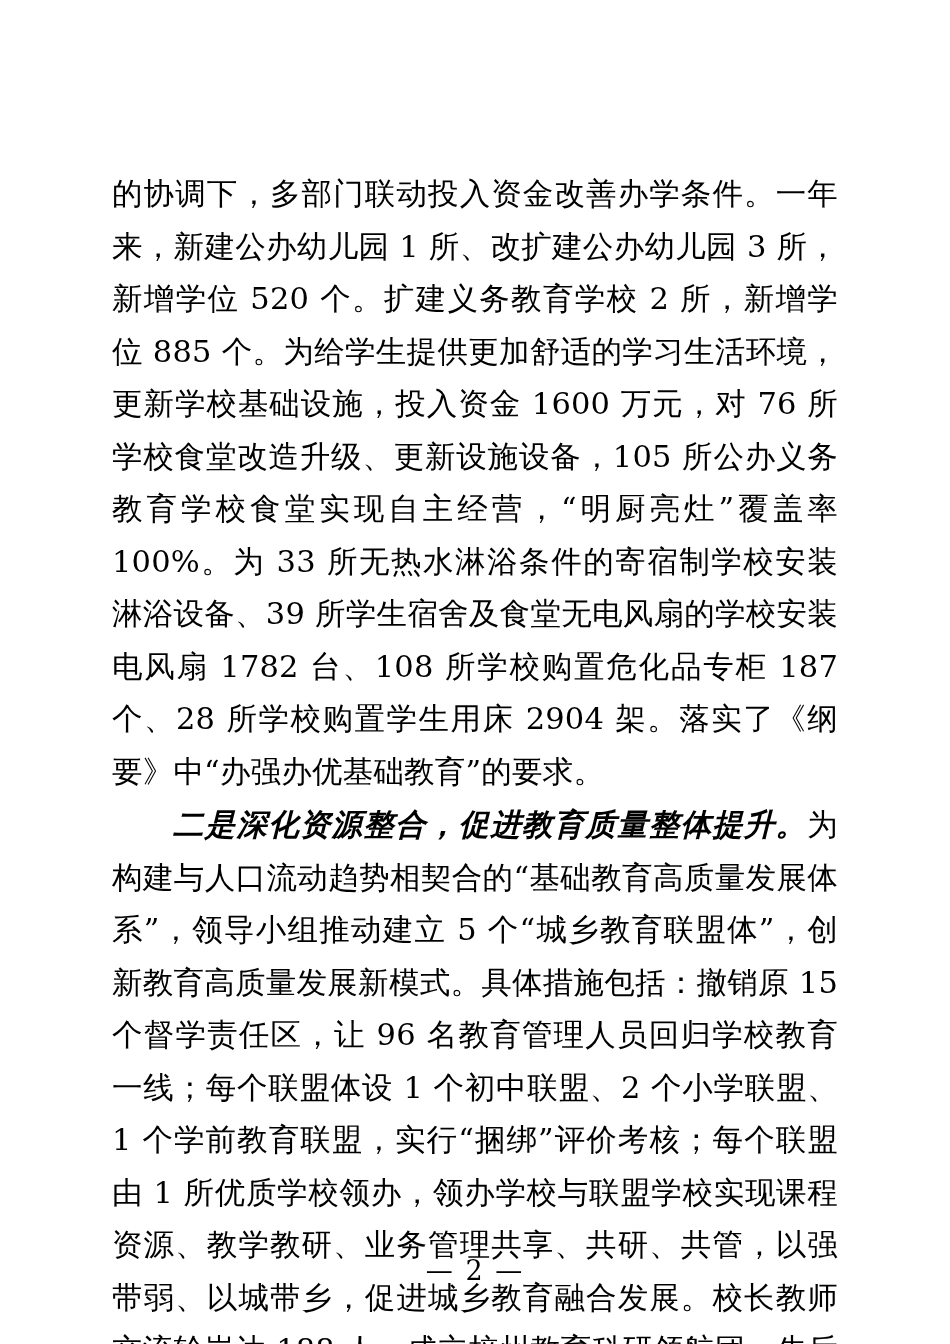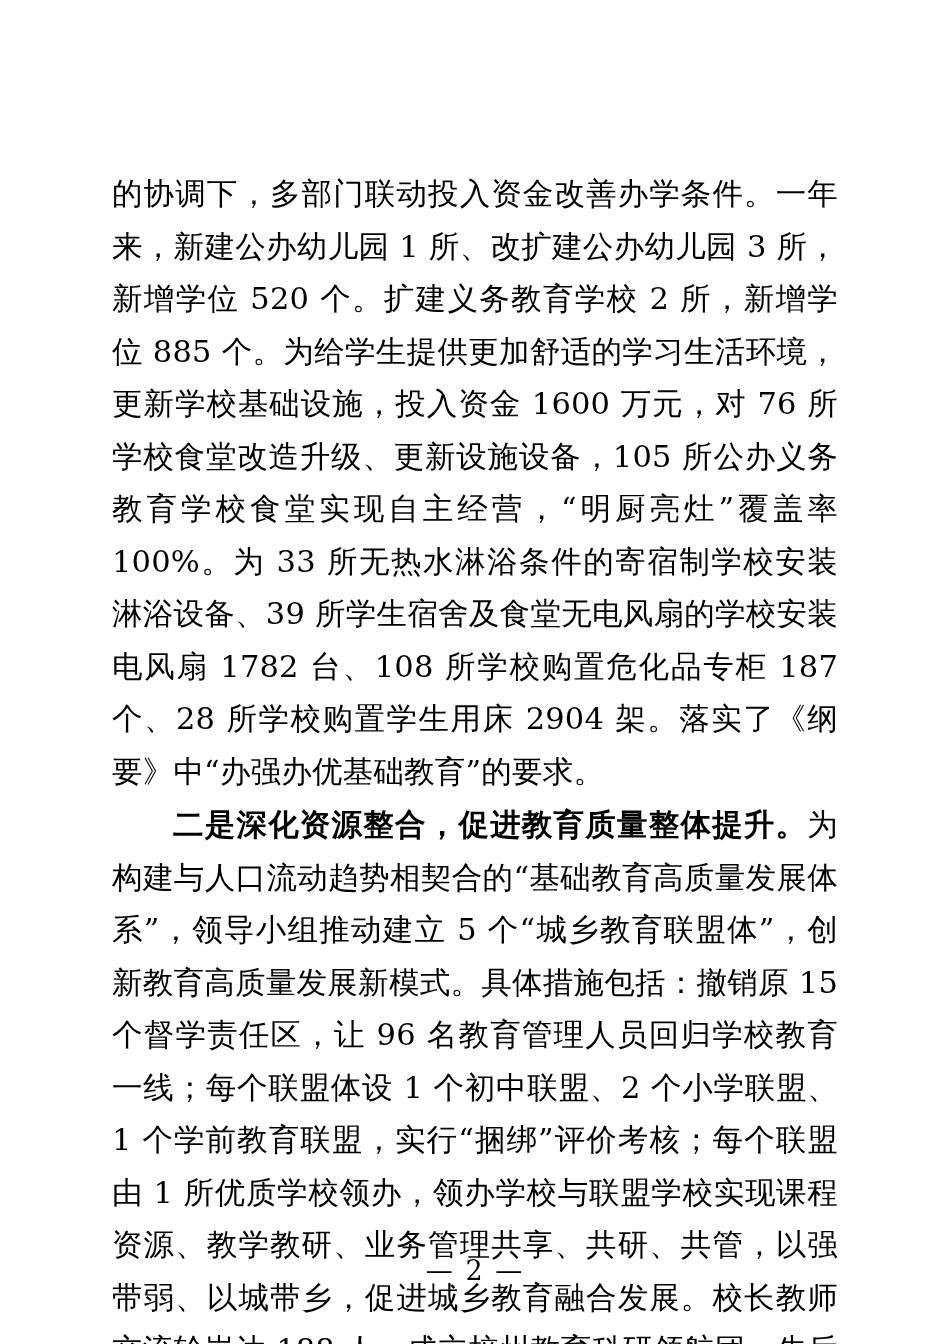--- a/index.html
+++ b/index.html
@@ -36,20 +36,21 @@
     text-indent: 0;
   }
   .para + .para {
     margin-top: 0;
   }
   .indent {
     text-indent: 61px;
   }
   .bold {
     font-weight: bold;
+    font-style: italic;
   }
   .footer {
     position: absolute;
     left: 0;
     bottom: 58px;
     width: 950px;
     text-align: center;
   }
   .page-number {
     display: inline-block;

